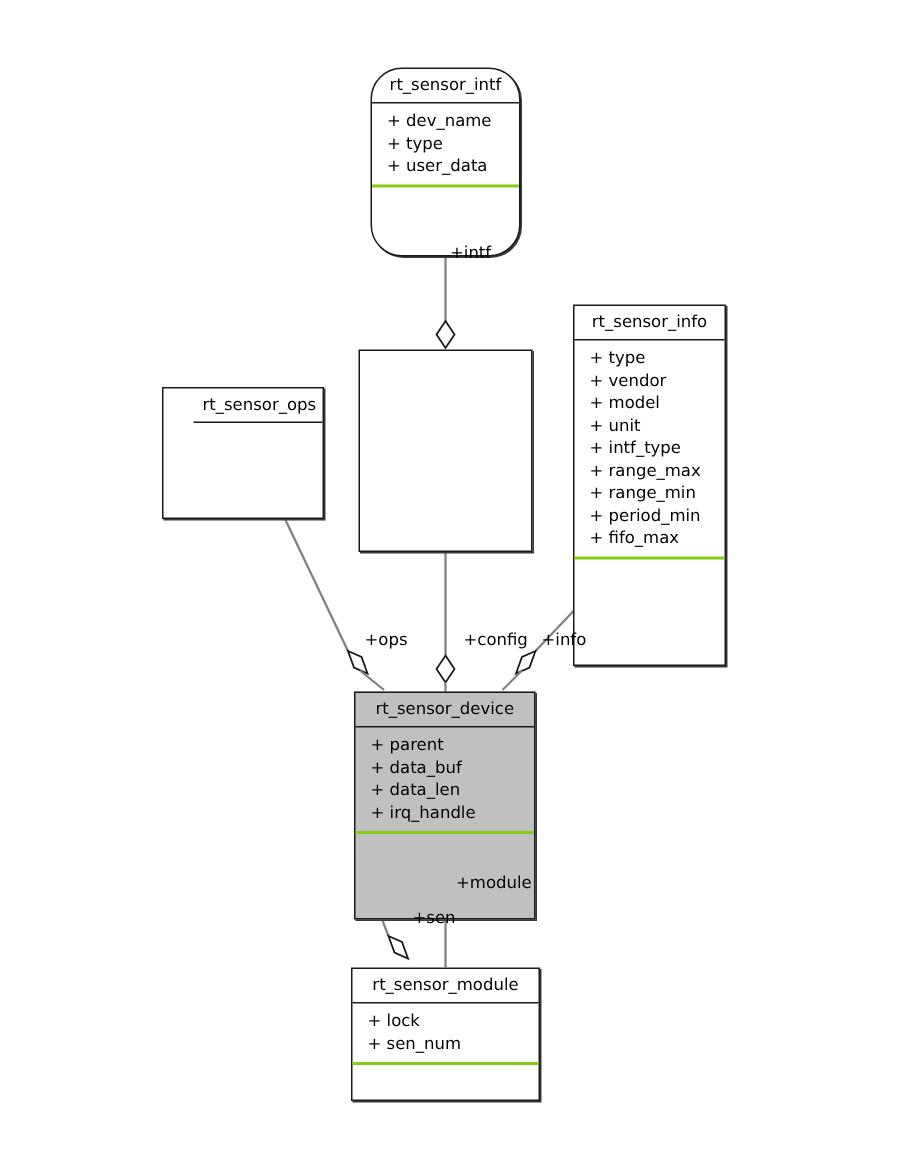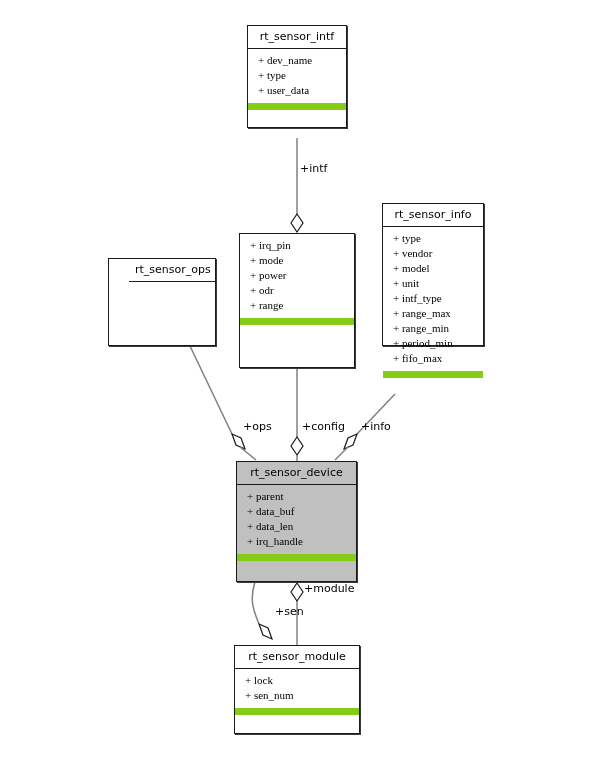--- a/index.html
+++ b/index.html
@@ -43,23 +43,22 @@
     text-align: center;
     font-size: 11px;
     color: #000000;
     padding: 4px 6px 5px 6px;
     border-bottom: 1px solid #1a1a1a;
     white-space: nowrap;
     line-height: 13px;
   }
   .uml-attrs {
     box-sizing: border-box;
-    border-bottom: 7px solid #84cc16;
+    border-bottom: 2px solid #84cc16;
     padding: 4px 0 5px 0;
-    font-family: Liberation Serif, serif;
   }
   .uml-attrs .attr {
     font-size: 11px;
     color: #000000;
     line-height: 15px;
     padding-left: 10px;
     white-space: nowrap;
   }
   .uml-ops {
     box-sizing: border-box;
@@ -110,63 +109,56 @@
       <path d="M 255 582 C 249 600, 254 612, 259 624" fill="none" stroke="#808080" stroke-width="1.5"></path>
       <polygon points="259,624 268,628 272,639 263,635" fill="#ffffff" stroke="#1a1a1a" stroke-width="1.2"></polygon>
     </g>
 
     <g>
       <line x1="297" y1="645" x2="297" y2="601" stroke="#808080" stroke-width="1.5"></line>
       <polygon points="297,601 303,592 297,583 291,592" fill="#ffffff" stroke="#1a1a1a" stroke-width="1.2"></polygon>
     </g>
   </svg>
 
-  <div class="umlbox" style="left:247px; top:25px; width:100px; height:103px;">
+  <div class="umlbox" style="left:247px; top:45px; width:100px; height:126px;border-radius:21px;">
     <div class="uml-title">rt_sensor_intf</div>
     <div class="uml-attrs">
       <div class="attr">+ dev_name</div>
       <div class="attr">+ type</div>
       <div class="attr">+ user_data</div>
     </div>
     <div class="uml-ops"></div>
   </div>
 
   <div class="umlbox" style="left:239px; top:233px; width:116px; height:135px;">
-    <div class="uml-attrs">
-      <div class="attr">+ irq_pin</div>
-      <div class="attr">+ mode</div>
-      <div class="attr">+ power</div>
-      <div class="attr">+ odr</div>
-      <div class="attr">+ range</div>
-    </div>
     <div class="uml-ops"></div>
   </div>
 
-  <div class="umlbox" style="left:382px; top:203px; width:102px; height:143px;">
+  <div class="umlbox" style="left:382px; top:203px; width:102px; height:241px;">
     <div class="uml-title">rt_sensor_info</div>
     <div class="uml-attrs">
       <div class="attr">+ type</div>
       <div class="attr">+ vendor</div>
       <div class="attr">+ model</div>
       <div class="attr">+ unit</div>
       <div class="attr">+ intf_type</div>
       <div class="attr">+ range_max</div>
       <div class="attr">+ range_min</div>
       <div class="attr">+ period_min</div>
       <div class="attr">+ fifo_max</div>
     </div>
     <div class="uml-ops"></div>
   </div>
 
   <div class="umlbox" style="left:108px; top:258px; width:108px; height:88px;padding-left:20px;">
     <div class="uml-title">rt_sensor_ops</div>
     <div class="uml-ops"></div>
   </div>
 
-  <div class="umlbox highlight" style="left:236px; top:461px; width:121px; height:121px;">
+  <div class="umlbox highlight" style="left:236px; top:461px; width:121px; height:152px;">
     <div class="uml-title">rt_sensor_device</div>
     <div class="uml-attrs">
       <div class="attr">+ parent</div>
       <div class="attr">+ data_buf</div>
       <div class="attr">+ data_len</div>
       <div class="attr">+ irq_handle</div>
     </div>
     <div class="uml-ops"></div>
   </div>
 
@@ -174,18 +166,18 @@
     <div class="uml-title">rt_sensor_module</div>
     <div class="uml-attrs">
       <div class="attr">+ lock</div>
       <div class="attr">+ sen_num</div>
     </div>
     <div class="uml-ops"></div>
   </div>
 
   <div class="edge-label" style="left:300px; top:163px;">+intf</div>
   <div class="edge-label" style="left:243px; top:421px;">+ops</div>
-  <div class="edge-label" style="left:302px; top:421px;">+config</div>
+  <div class="edge-label" style="left:309px; top:421px;">+config</div>
   <div class="edge-label" style="left:361px; top:421px;">+info</div>
   <div class="edge-label" style="left:259px; top:606px;margin-left:16px;">+sen</div>
   <div class="edge-label" style="left:304px; top:583px;">+module</div>
 
 </div>
 
 </body></html>

